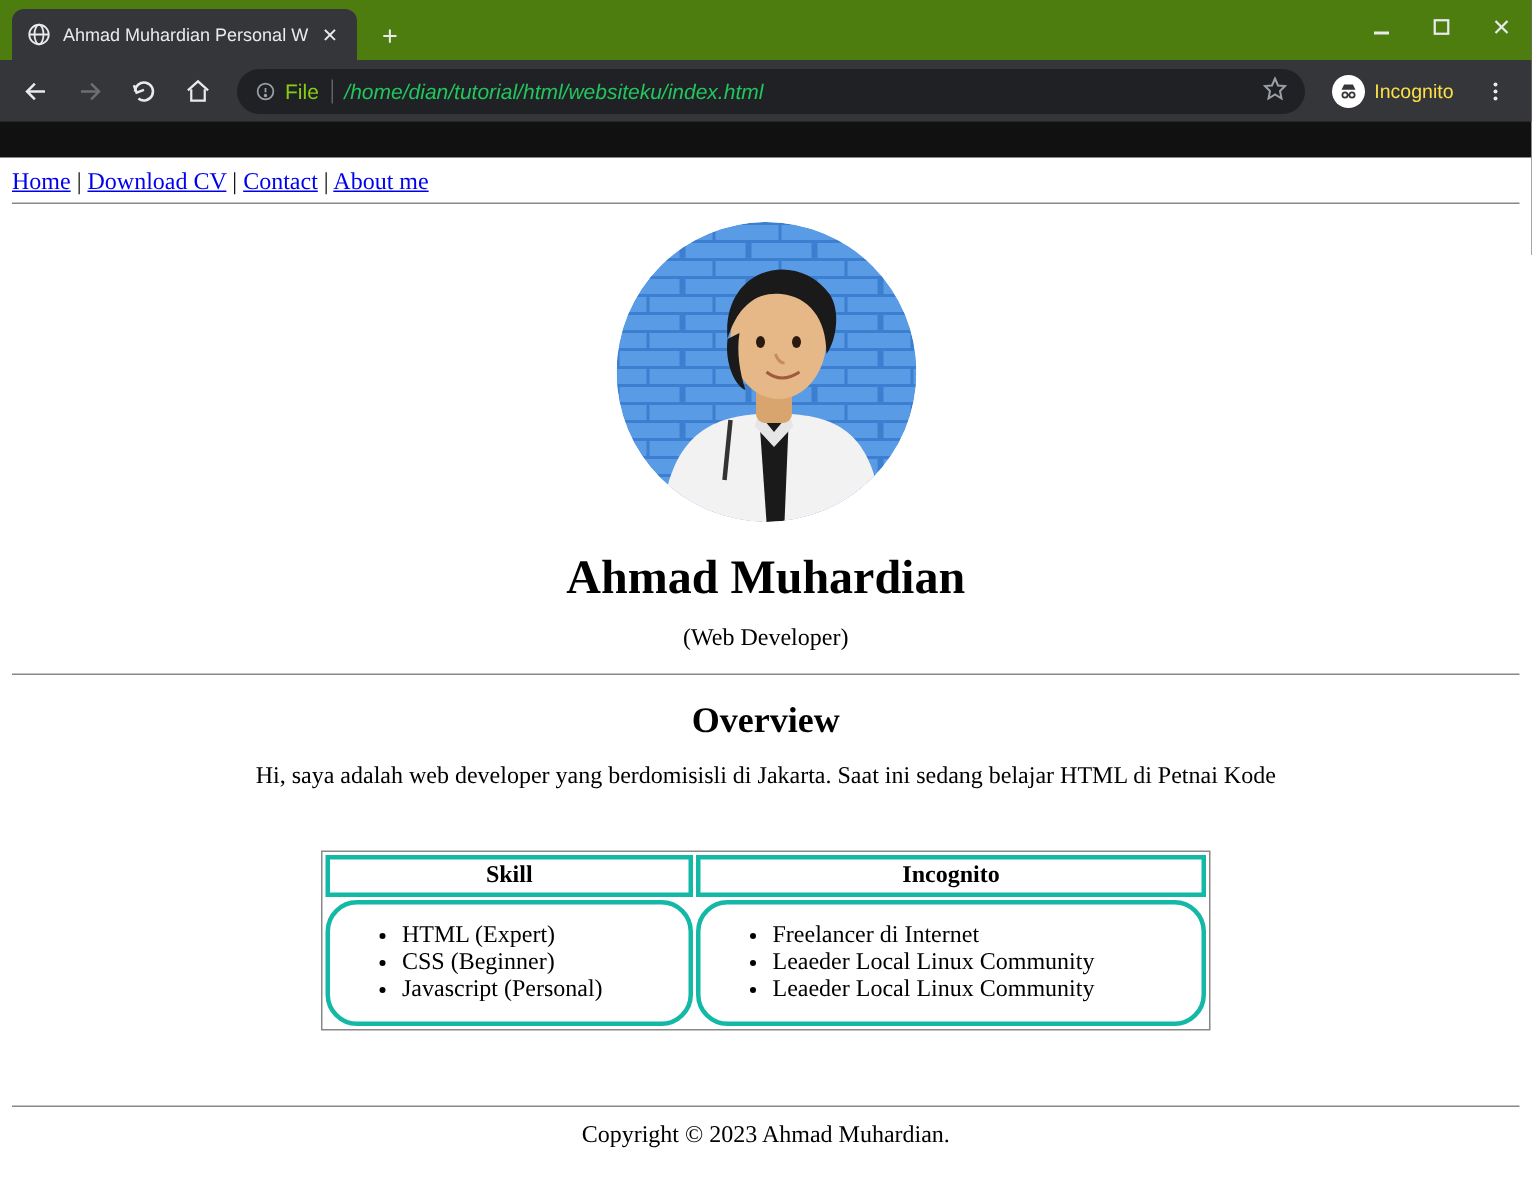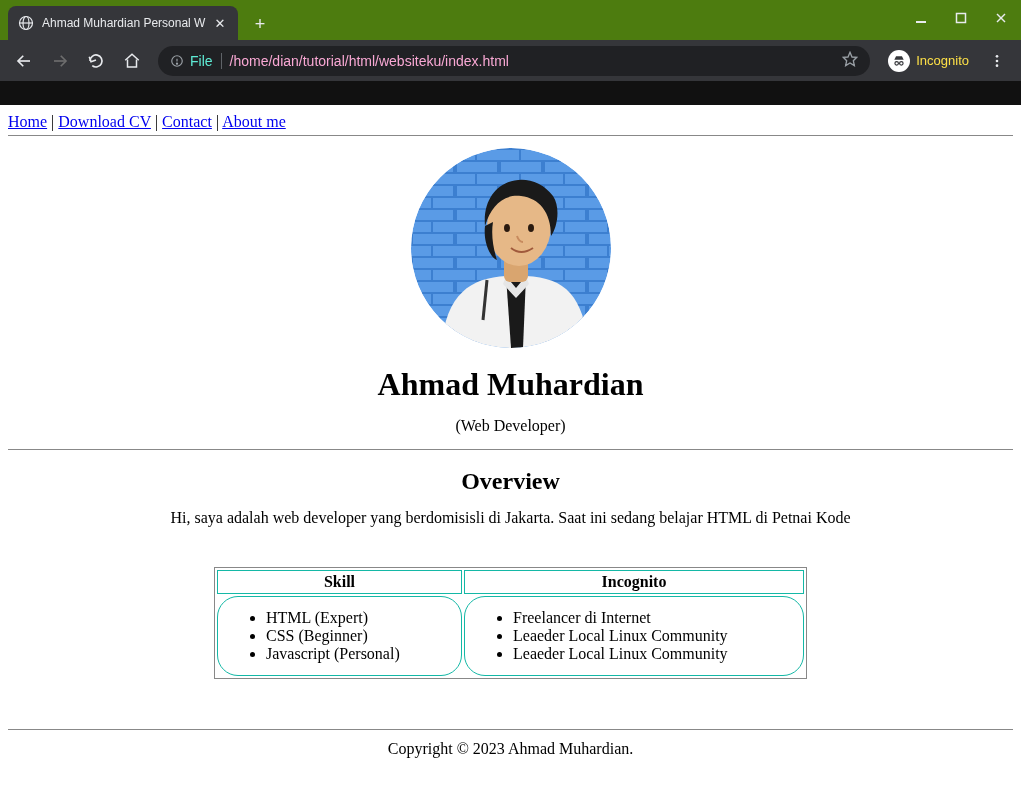--- a/index.html
+++ b/index.html
@@ -120,33 +120,34 @@
       border-radius: 15px;
       display: flex;
       align-items: center;
       padding: 0 12px;
       color: #e8eaed;
       font-size: 14px;
       margin: 0 6px;
       gap: 8px;
     }
     .url-scheme {
-      color: #5eead4;
+      color: #84cc16;
       display: flex;
       align-items: center;
       gap: 6px;
     }
     .url-sep {
       width: 1px;
       height: 16px;
       background: #5f6368;
     }
     .url-path {
-      color: #f9a8d4;
+      color: #22c55e;
       flex: 1;
+      font-style: italic;
     }
     .url-star {
       color: #9aa0a6;
       cursor: pointer;
     }
     .incognito-badge {
       display: flex;
       align-items: center;
       gap: 6px;
       color: #fde047;
@@ -234,21 +235,21 @@
       margin-bottom: 40px;
     }
     .skill-table {
       margin: 0 auto 50px;
       border-collapse: separate;
       border-spacing: 2px;
       border: 1px solid #888888;
     }
     .skill-table th,
     .skill-table td {
-      border: 1px solid #14b8a6;
+      border: 3px solid #14b8a6;
       padding: 2px 8px;
       vertical-align: top;
     }
     .skill-table th {
       text-align: center;
       font-weight: bold;
       width: 245px;
     }
     .skill-table td {
       width: 340px;

